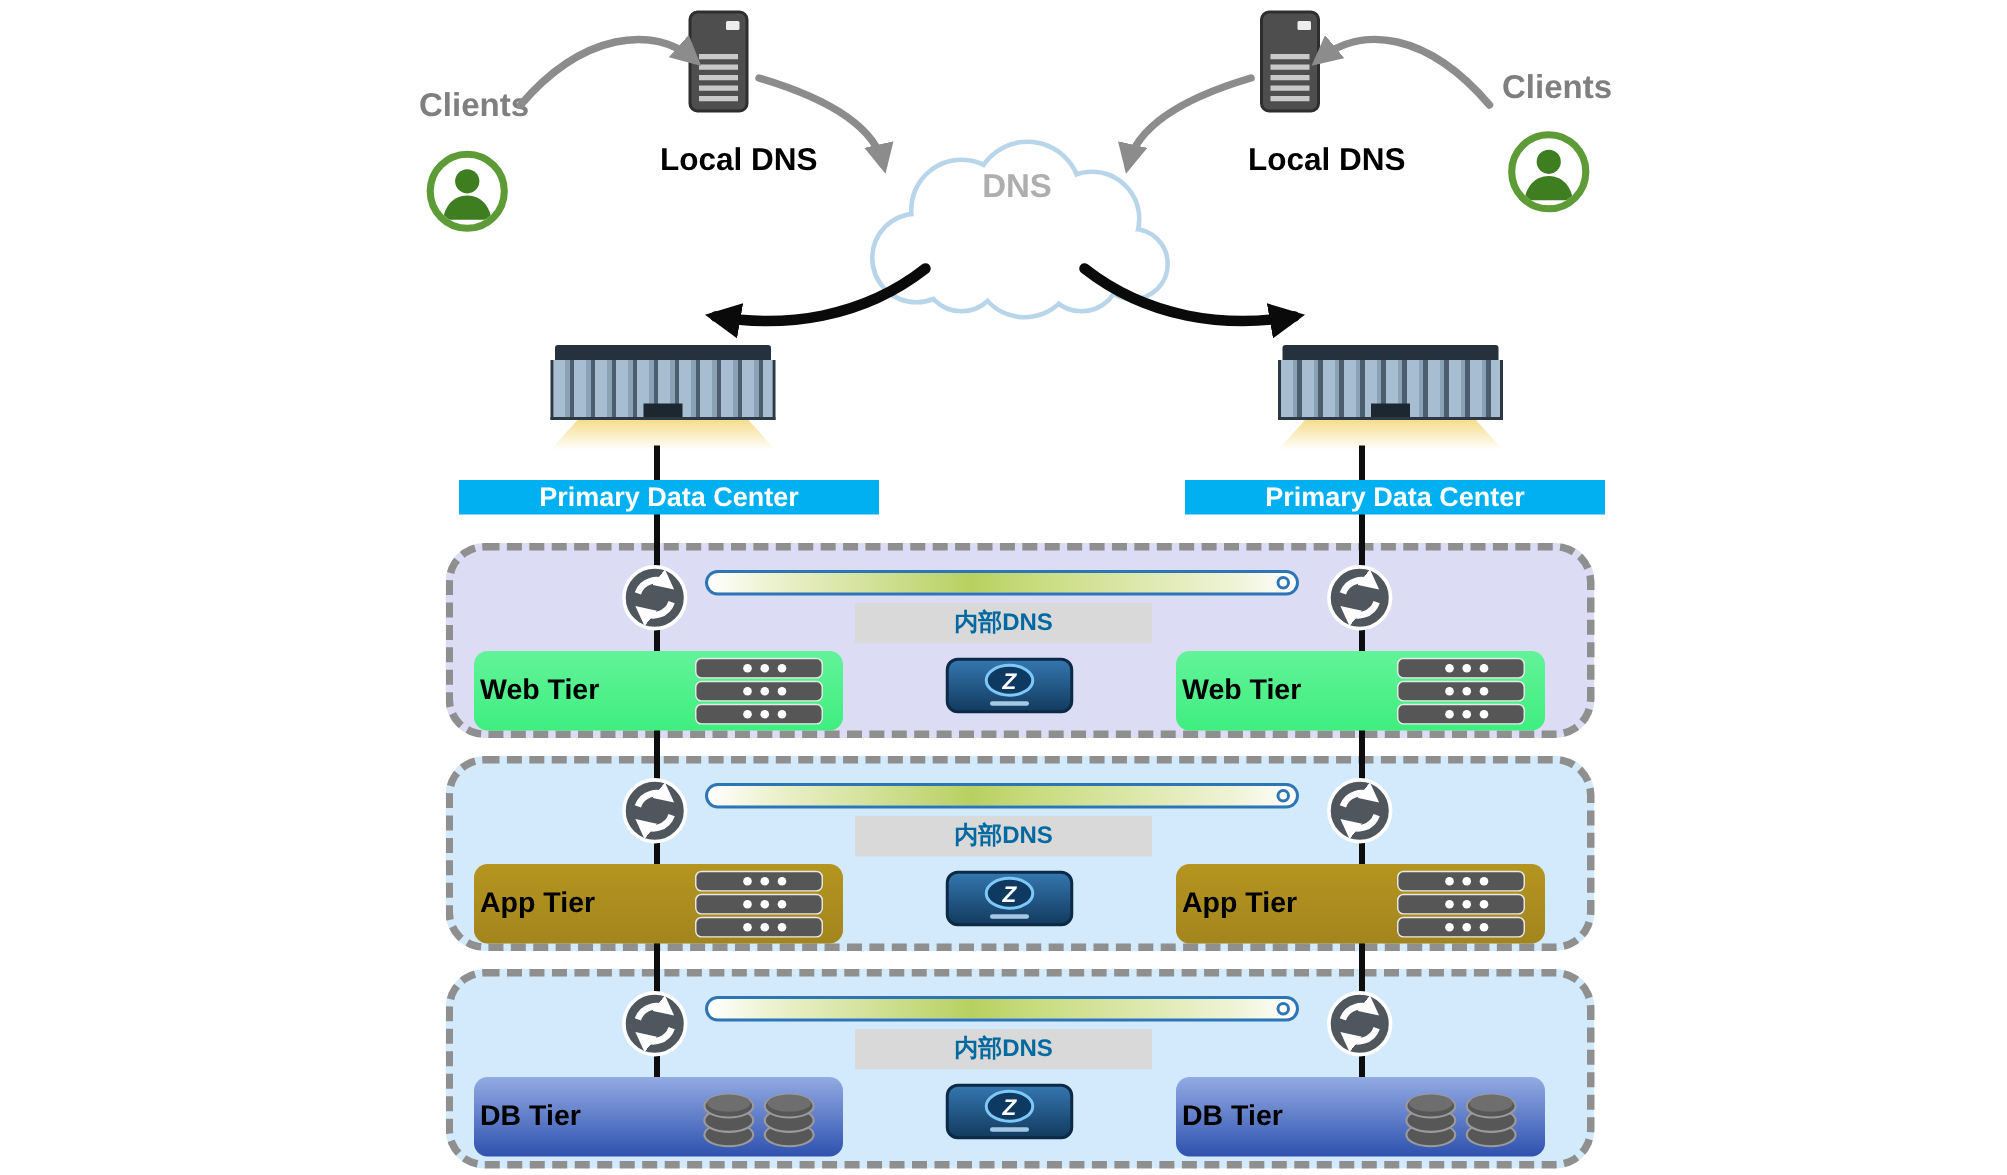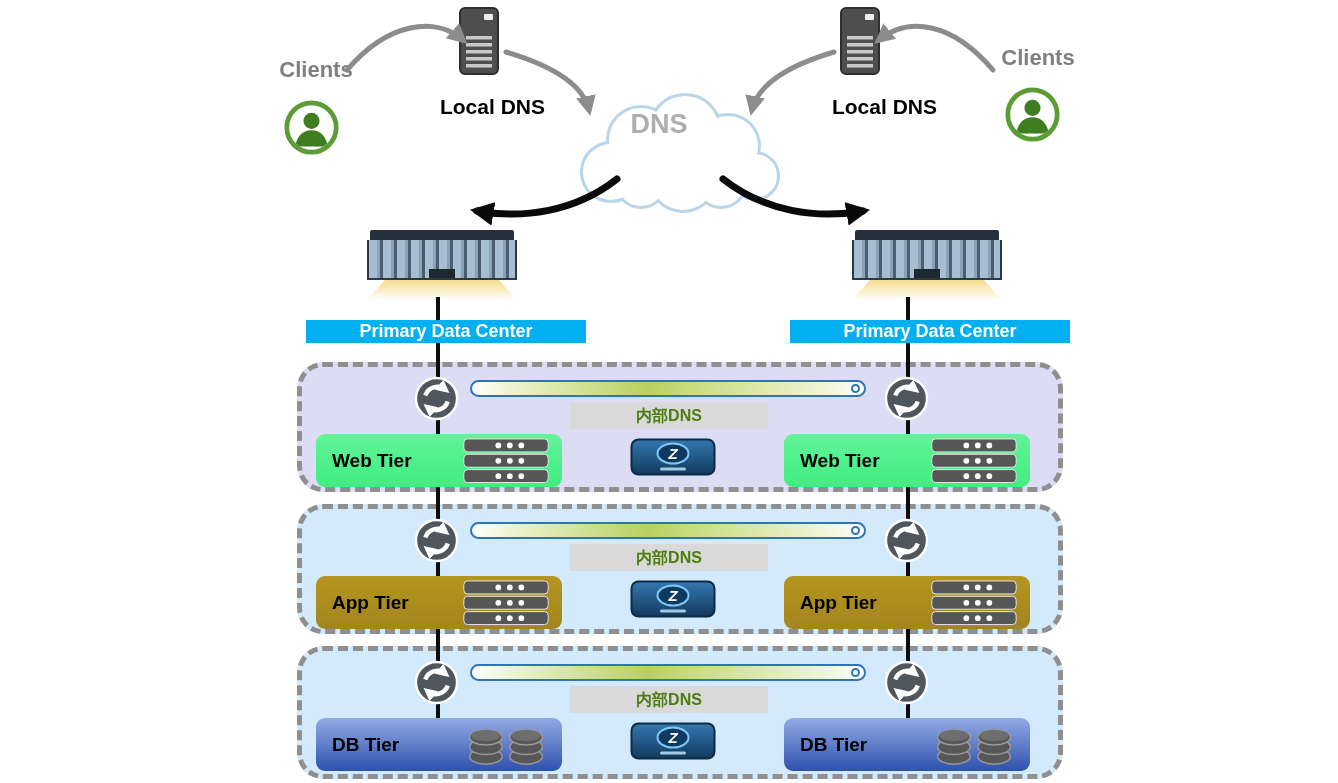--- a/index.html
+++ b/index.html
@@ -16,22 +16,22 @@
   .clients-left{left:266px;top:57px}
   .clients-right{left:988px;top:45px}
   .tower{width:44px;height:72px}
   .tower-left{left:457px;top:6px}
   .tower-right{left:838px;top:6px}
   .localdns{width:140px;text-align:right;font-weight:bold;font-size:21px;color:#000}
   .localdns-left{left:405px;top:95px}
   .localdns-right{left:797px;top:95px}
 
   .cloud{left:563px;top:90px;width:230px;height:124px}
-  .cloud-text{left:544px;top:108px;width:230px;text-align:center;font-weight:bold;
-              font-size:27px;line-height:32px;color:#aeaeae;z-index:2}
+  .cloud-text{left:563px;top:108px;width:230px;text-align:center;font-weight:bold;
+              font-size:22px;line-height:32px;color:#aeaeae;z-index:2}
   .caption{left:549px;top:224px;width:240px;text-align:center;font-weight:bold;
            font-size:22px;line-height:29px;color:#000}
 
   
   .dc{width:150px}
   .dc-left{left:367px;top:230px}
   .dc-right{left:852px;top:230px}
   .dc-top{height:10px;background:#25313c;border-radius:2px 2px 0 0;margin:0 3px}
   .dc-front{position:relative;height:40px;box-sizing:border-box;border:2px solid #2c3945;border-top:none;
             background:repeating-linear-gradient(90deg,#a7bdd2 0 8px,#8aa2b6 8px 11px,#4c5d6e 11px 14px)}
@@ -56,23 +56,23 @@
   .tier-db{top:646px;height:133px;background:var(--tier-other-bg,#d2eafc)}
   .tier>*{position:absolute;z-index:2}
   .sync{width:47px;height:47px}
   .sync-l{left:111px;top:8px}
   .sync-r{left:581px;top:8px}
   .syncbar{left:168px;top:13px;width:396px;height:17px;box-sizing:border-box;border:2px solid #2e75b6;border-radius:10px;
            background:linear-gradient(90deg,#fff 0%,#eef3d2 10%,#b8d060 45%,#c8db7c 55%,#f0f4d8 90%,#fff 100%)}
   .endcap{position:absolute;right:4px;top:2px;width:9px;height:9px;box-sizing:border-box;
           border:2px solid #2e75b6;border-radius:50%;background:#fff}
   .dnslabel{left:268px;top:35px;width:198px;height:27px;line-height:27px;text-align:center;
-            background:#d9d9d9;color:#4d7c0f;font-weight:bold;font-size:16px}
+            background:#d9d9d9;color:#0369a1;font-weight:bold;font-size:16px}
   .tbox{top:67px;width:246px;height:53px;border-radius:9px;display:flex;align-items:center;
-        padding:0 10px 0 16px;box-sizing:border-box}
+        padding:0 10px 0 4px;box-sizing:border-box}
   .tbox-l{left:14px}
   .tbox-r{left:482px}
   .tlabel{font-weight:bold;font-size:19px;color:#000;flex:1}
   .tbox svg{width:92px;height:46px;flex:none}
   .tier-web .tbox{background:linear-gradient(180deg,var(--web-box-top,#62f399),var(--web-box-bottom,#3fee7f))}
   .tier-app .tbox{background:linear-gradient(180deg,var(--app-box-top,#b4951f),var(--app-box-bottom,#a3851e))}
   .tier-db  .tbox{background:linear-gradient(180deg,var(--db-box-top,#93abe3),var(--db-box-bottom,#2e51ae))}
   .appliance{left:328px;top:71px;width:86px;height:38px}
   .ztext{font-family:"Liberation Sans",sans-serif;font-style:italic;font-weight:bold;font-size:15px;fill:#fff}
 

